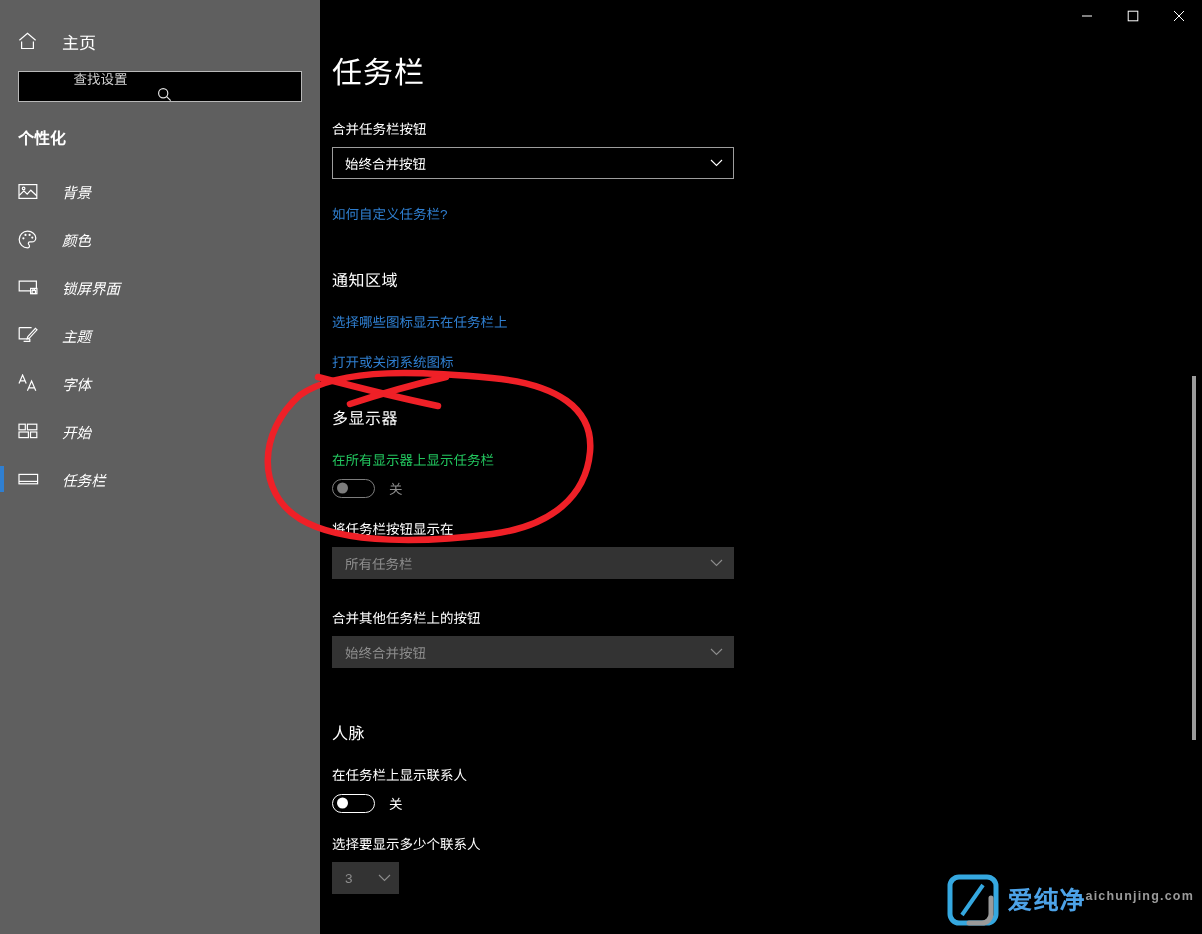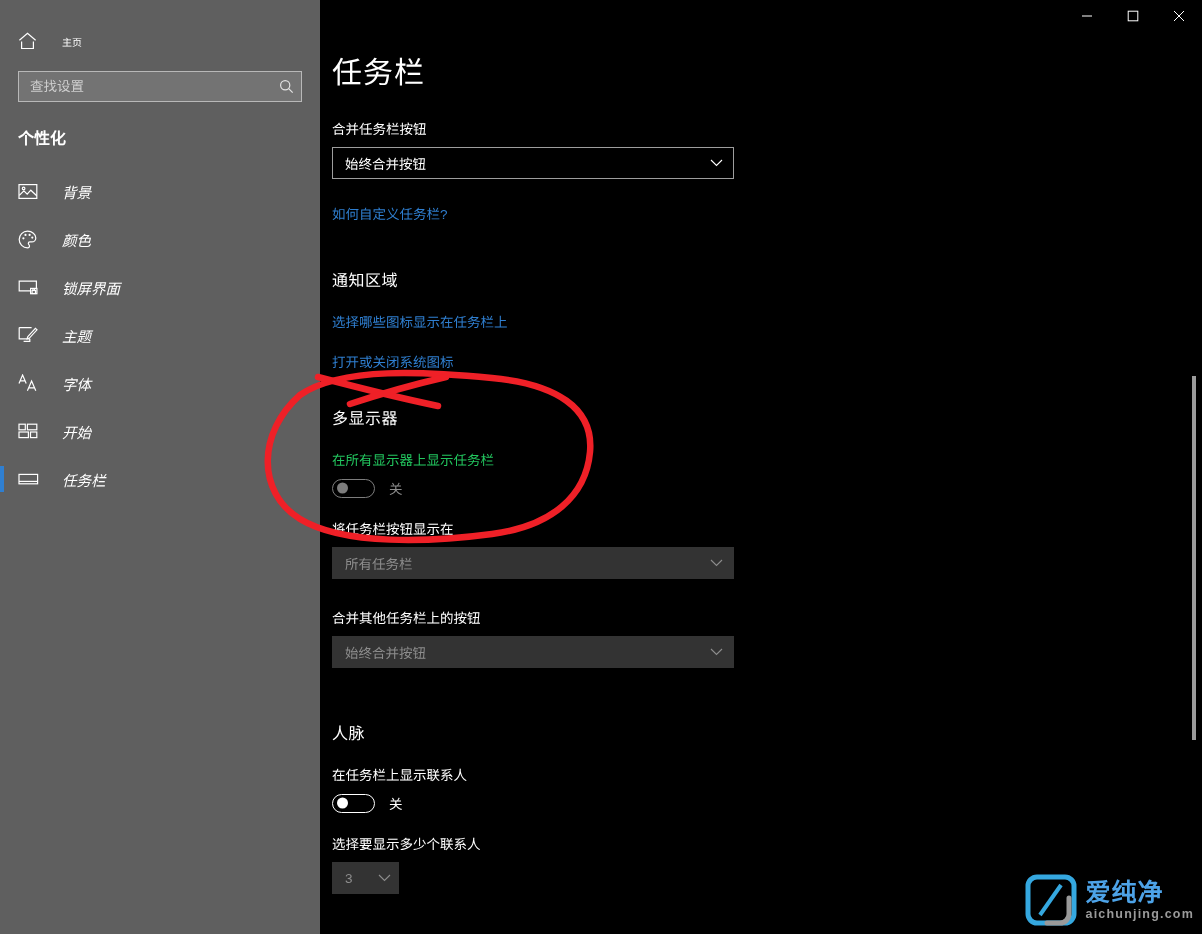--- a/index.html
+++ b/index.html
@@ -47,30 +47,31 @@
 
   .home-row {
     display: flex;
     align-items: center;
     height: 40px;
     margin-top: 21px;
     padding-left: 18px;
     cursor: pointer;
   }
   .home-row .ic { width: 26px; display: flex; align-items: center; color: #fff; }
-  .home-row .lbl { margin-left: 18px; font-size: 10px; color: #fff; }
+  .home-row .lbl { margin-left: 18px; font-size: 17px; color: #fff; }
 
   .search-wrap {
     margin: 10px 18px 0 18px;
     height: 31px;
-    background: #737373;
+    background: #000000;
     border: 1px solid #b8b8b8;
     display: flex;
     align-items: center;
     padding: 0 7px 0 11px;
+    flex-direction: column;
   }
   .search-input {
     flex: 1;
     background: transparent;
     border: 0;
     outline: none;
     color: #d8d8d8;
     font-size: 13.5px;
     font-family: inherit;
     height: 100%;
@@ -241,21 +242,21 @@
     position: absolute;
     right: 8px; bottom: 8px;
     display: flex;
     align-items: center;
     gap: 9px;
   }
   .wm-logo {
     width: 52px; height: 52px;
     flex: 0 0 auto;
   }
-  .wm-text { display: flex; flex-direction: column; justify-content: center; }
+  .wm-text { display: flex; justify-content: center; }
   .wm-cn {
     font-size: 25px;
     font-weight: bold;
     color: #4da3e8;
     line-height: 1.05;
     letter-spacing: 1px;
   }
   .wm-en {
     font-size: 12.5px;
     font-weight: bold;

